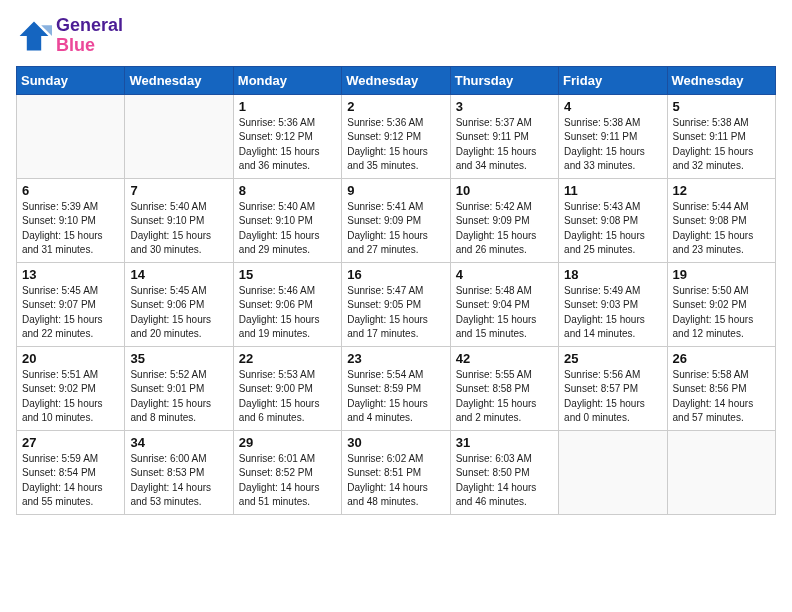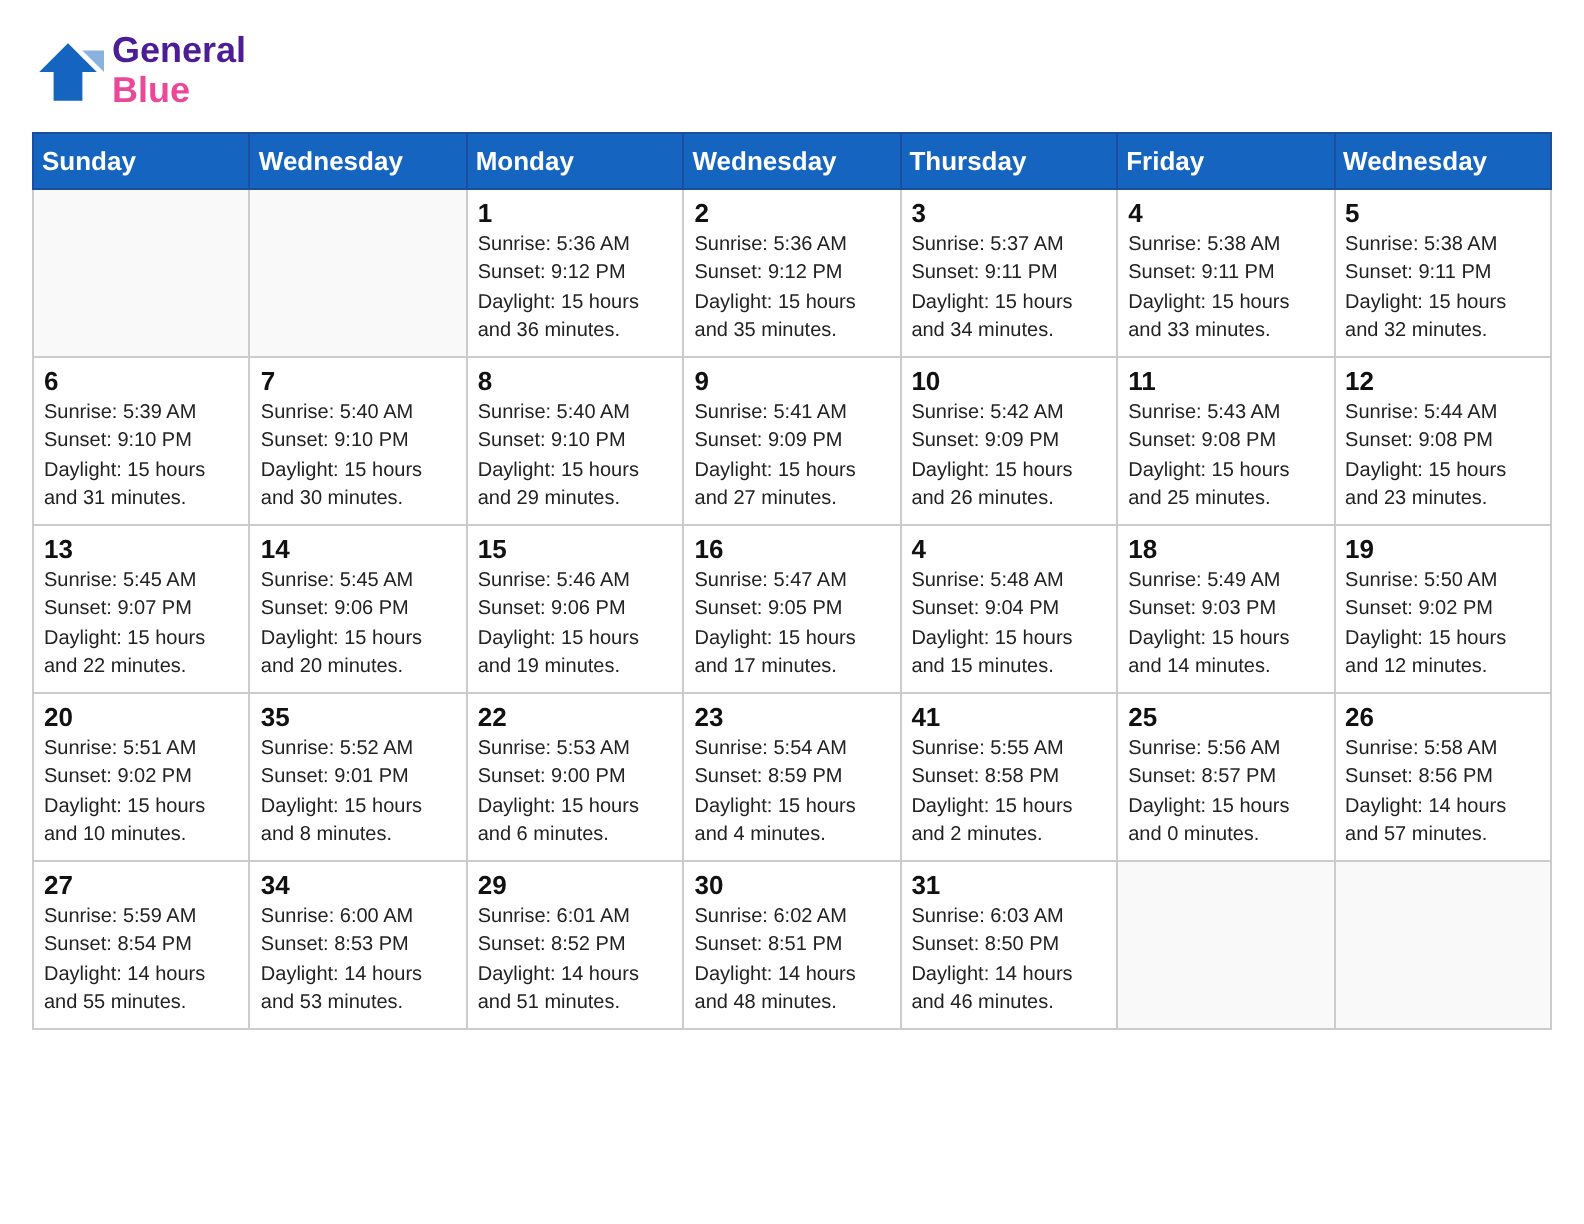--- a/index.html
+++ b/index.html
@@ -212,21 +212,21 @@
         </td>
         <td>
           <div class="day-number">22</div>
           <div class="day-info">Sunrise: 5:53 AM<br>Sunset: 9:00 PM<br>Daylight: 15 hours<br>and 6 minutes.</div>
         </td>
         <td>
           <div class="day-number">23</div>
           <div class="day-info">Sunrise: 5:54 AM<br>Sunset: 8:59 PM<br>Daylight: 15 hours<br>and 4 minutes.</div>
         </td>
         <td>
-          <div class="day-number">41</div>
+          <div class="day-number">42</div>
           <div class="day-info">Sunrise: 5:55 AM<br>Sunset: 8:58 PM<br>Daylight: 15 hours<br>and 2 minutes.</div>
         </td>
         <td>
           <div class="day-number">25</div>
           <div class="day-info">Sunrise: 5:56 AM<br>Sunset: 8:57 PM<br>Daylight: 15 hours<br>and 0 minutes.</div>
         </td>
         <td>
           <div class="day-number">26</div>
           <div class="day-info">Sunrise: 5:58 AM<br>Sunset: 8:56 PM<br>Daylight: 14 hours<br>and 57 minutes.</div>
         </td>

